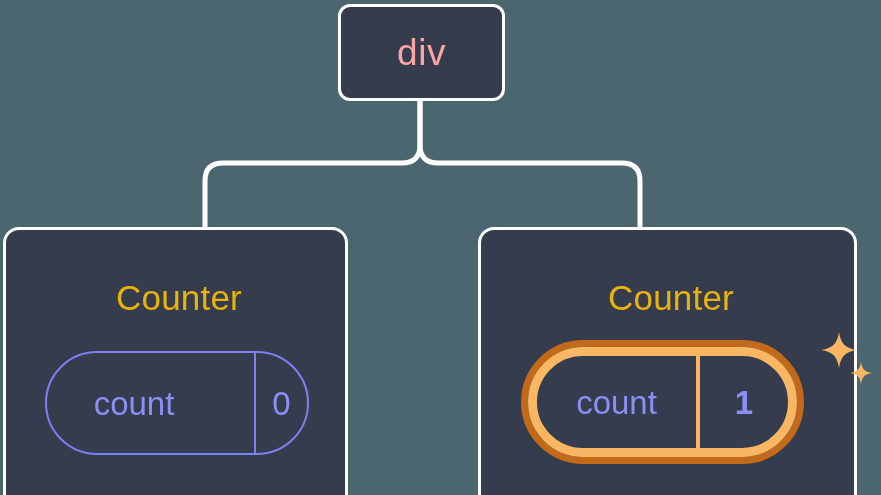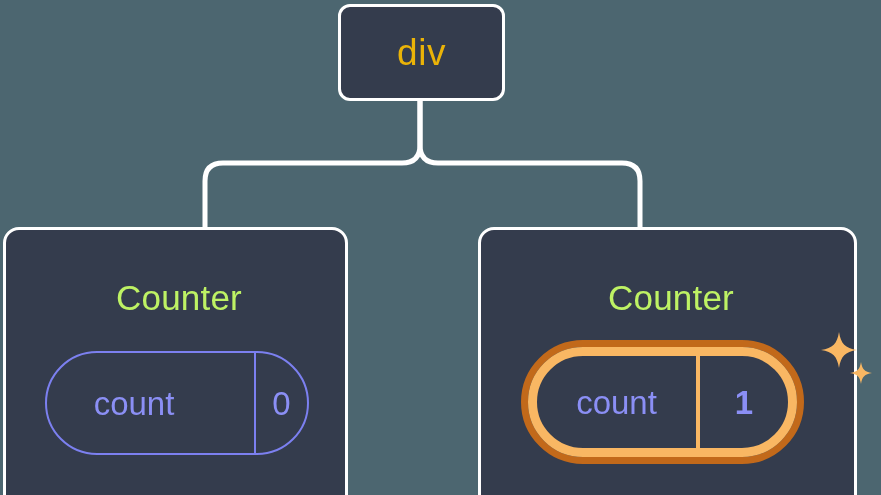--- a/index.html
+++ b/index.html
@@ -21,33 +21,33 @@
     border:3px solid #ffffff;
     border-radius:14px;
     box-sizing:border-box;
   }
   .node-root{
     left:338px;top:4px;width:167px;height:97px;
     border-radius:12px;
     display:flex;align-items:center;justify-content:center;
   }
   .node-root .node-title{
-    color:#eab308;font-size:37px;font-weight:400;letter-spacing:.5px;line-height:1;
+    color:#fca5a5;font-size:37px;font-weight:400;letter-spacing:.5px;line-height:1;
   }
 
   .node-child{
     top:227px;height:290px;   
     border-radius:16px;
   }
   .node-left{left:3px;width:345px;}
   .node-right{left:478px;width:379px;}
 
   .node-child .node-title{
     position:absolute;left:0;right:0;top:50px;
-    text-align:center;color:#bef264;
+    text-align:center;color:#eab308;
     font-size:35px;font-weight:400;line-height:1;letter-spacing:.2px;margin-left:7px;
   }
 
   
   .pill{
     position:absolute;
     box-sizing:border-box;
     display:flex;align-items:stretch;gap:33px;
   }
   .pill-plain{

